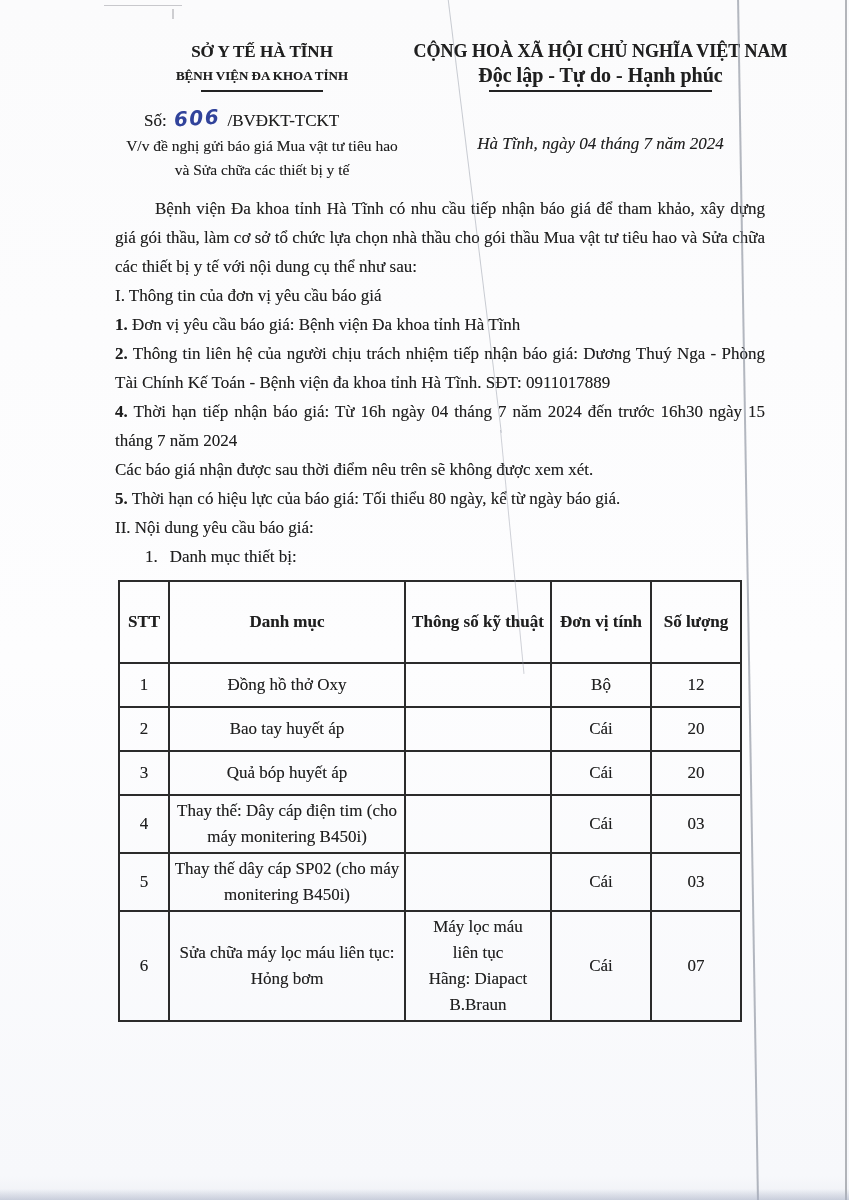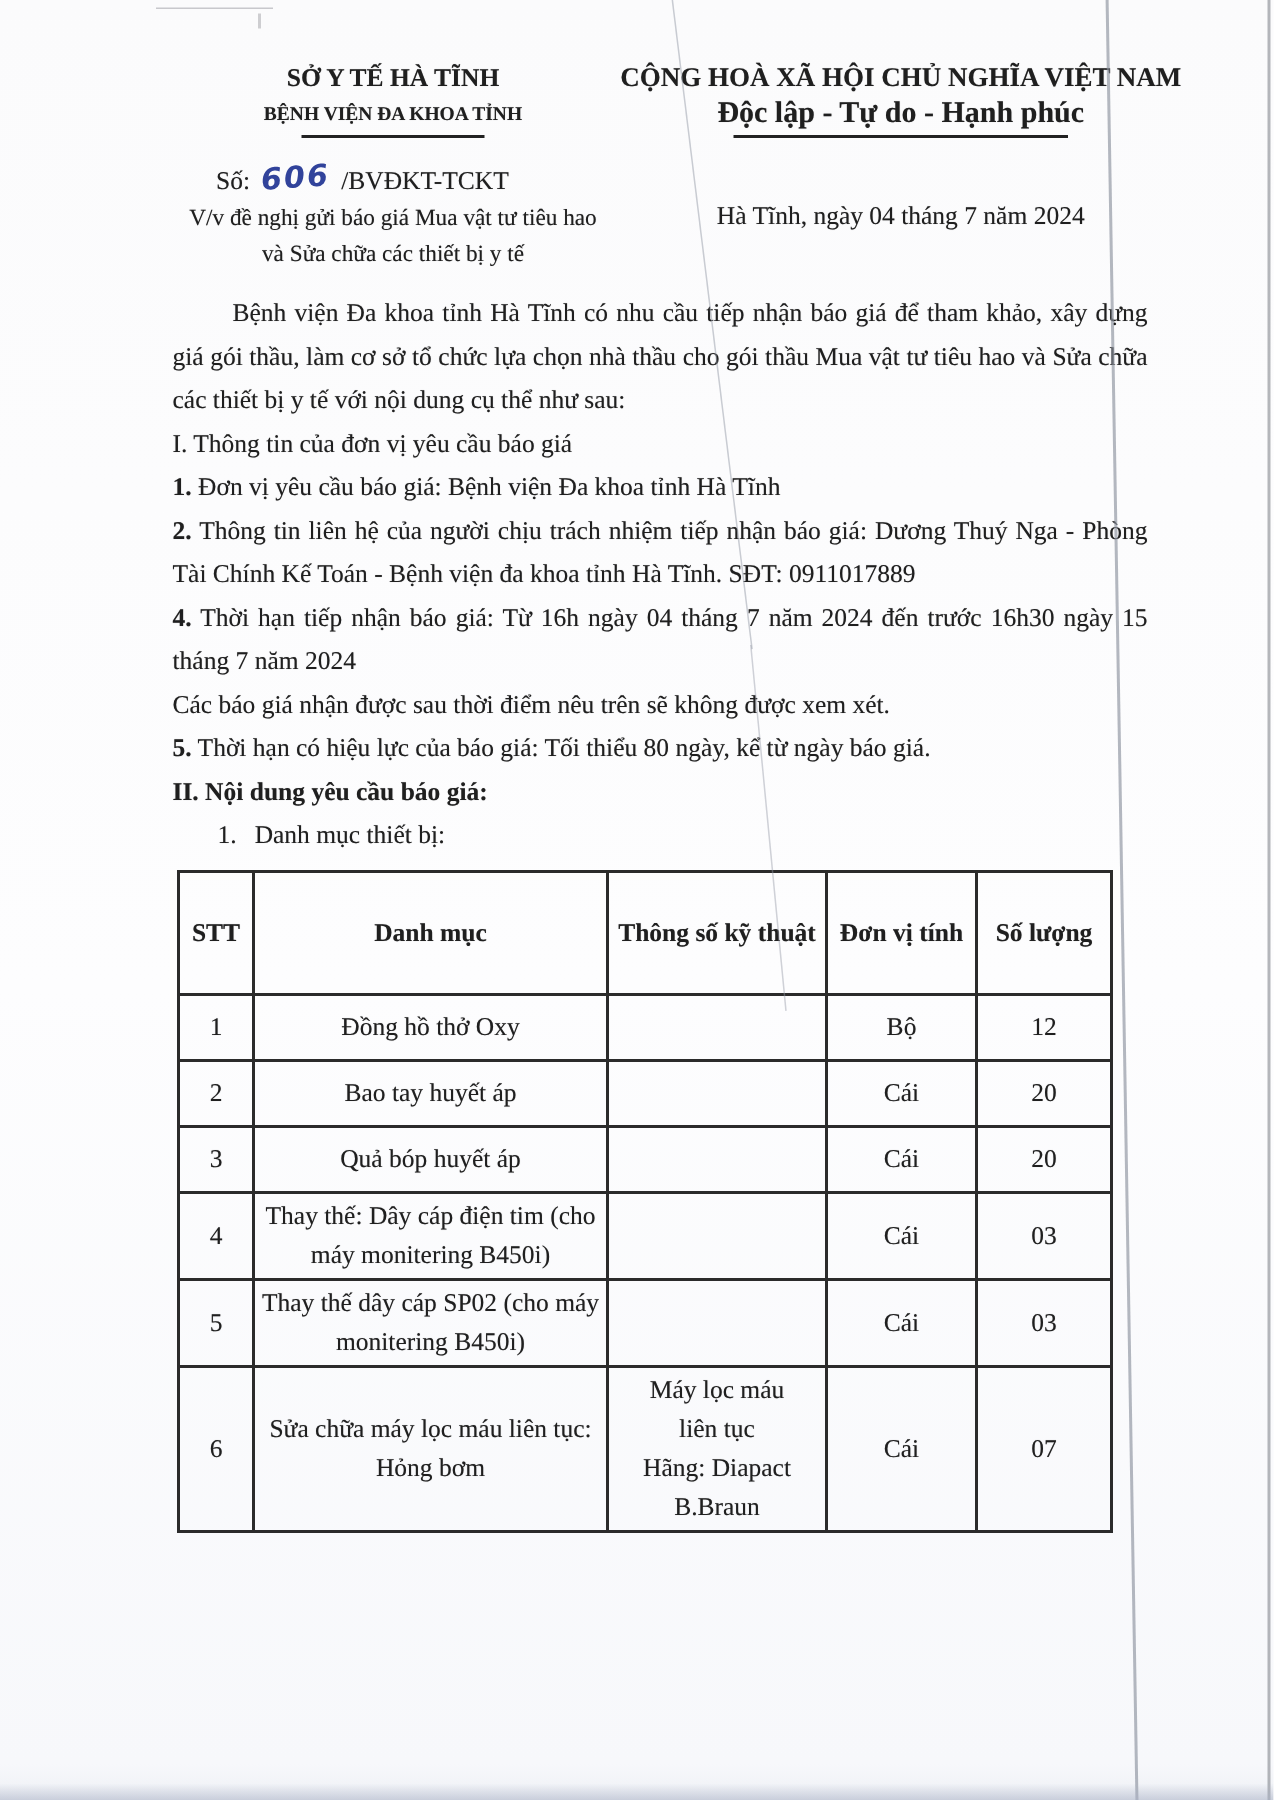--- a/index.html
+++ b/index.html
@@ -62,29 +62,29 @@
   .doc-no { margin-top: 15px; font-size: 17px; text-align: left; padding-left: 32px; white-space: nowrap; }
   .hand-ink {
     display: inline-block;
     font-family: "DejaVu Sans", sans-serif;
     font-style: italic; font-weight: bold;
     color: #31439b; font-size: 20px; letter-spacing: 1.5px;
     transform: rotate(-4deg) translateY(-1px);
     text-shadow: none; margin: 0 3px;
   }
   .subject { margin-top: 3px; font-size: 15.5px; line-height: 24px; text-align: center; padding: 0 6px; }
-  .place-date { margin-top: 42px; font-size: 17px; }
+  .place-date { margin-top: 42px; font-style: italic; font-size: 17px; }
 
   
   .body-text { padding: 0 84px 0 115px; }
   .salutation { margin-top: 21px; text-align: center; font-size: 17px; line-height: 29px; }
   p.para { margin: 0; font-size: 17px; line-height: 29px; text-align: justify; }
   .indent { text-indent: 40px; }
   .item-num { font-weight: bold; }
-  .bold-title { font-weight: bold; }
+  .bold-title { font-weight: normal; }
   .list-line { padding-left: 30px; }
   .list-num { margin-right: 12px; }
 
   
   table.equip {
     border-collapse: collapse; table-layout: fixed;
     margin: 9px 0 0 3px; width: 622px;
     font-size: 17px;
   }
   table.equip th, table.equip td {

